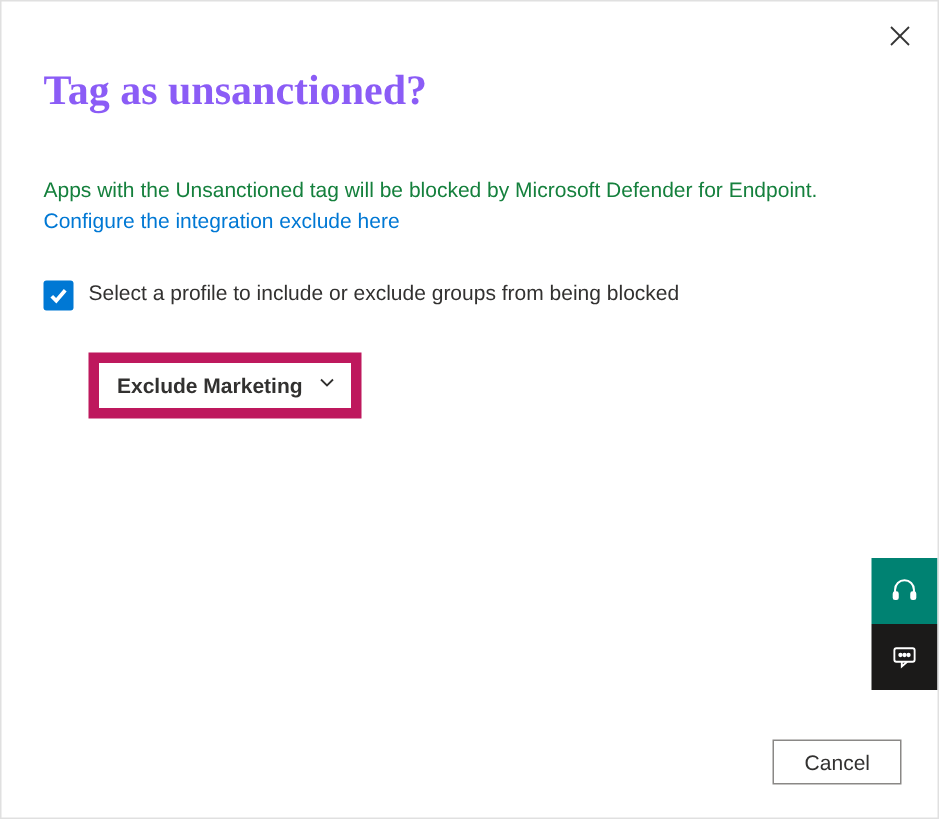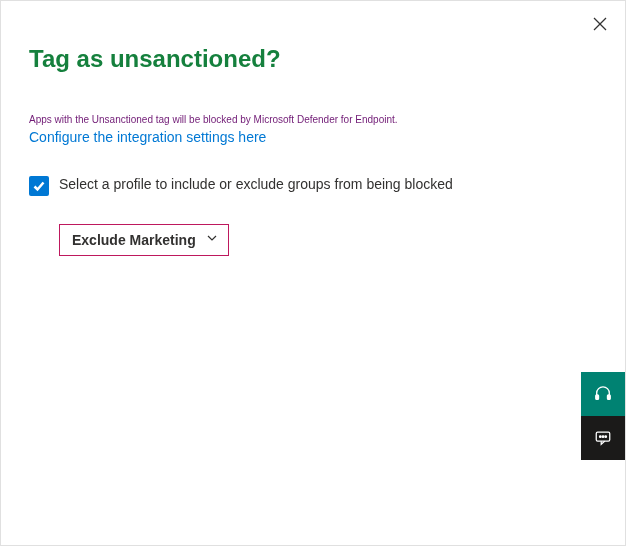--- a/index.html
+++ b/index.html
@@ -28,29 +28,30 @@
       border: none;
       cursor: pointer;
       padding: 4px;
       color: #333;
     }
     .close-btn svg {
       width: 14px;
       height: 14px;
     }
     .dialog-title {
-      font-size: 24px;
+      font-size: 28px;
       font-weight: 600;
-      color: #15803d;
+      color: #8b5cf6;
       margin-top: 20px;
       margin-bottom: 40px;
+      font-family: Liberation Serif, serif;
     }
     .description {
-      font-size: 10px;
-      color: #701a75;
+      font-size: 14px;
+      color: #15803d;
       line-height: 1.4;
     }
     .link {
       color: #0078d4;
       font-size: 14px;
       text-decoration: none;
       display: inline-block;
       margin-top: 2px;
       cursor: pointer;
     }
@@ -83,21 +84,21 @@
       color: #323130;
     }
     .dropdown-wrapper {
       margin-top: 28px;
       margin-left: 30px;
     }
     .dropdown {
       display: inline-flex;
       gap: 10px;
       padding: 7px 10px 7px 12px;
-      border: 1px solid #be185d;
+      border: 7px solid #be185d;
       background: #ffffff;
       cursor: pointer;
       font-size: 14px;
       font-weight: 600;
       color: #323130;
     }
     .dropdown svg {
       width: 12px;
       height: 12px;
     }
@@ -161,21 +162,21 @@
   <button class="close-btn">
     <svg viewBox="0 0 14 14">
       <line x1="1" y1="1" x2="13" y2="13" stroke="currentColor" stroke-width="1.2"></line>
       <line x1="13" y1="1" x2="1" y2="13" stroke="currentColor" stroke-width="1.2"></line>
     </svg>
   </button>
 
   <h1 class="dialog-title">Tag as unsanctioned?</h1>
 
   <p class="description">Apps with the Unsanctioned tag will be blocked by Microsoft Defender for Endpoint.</p>
-  <a class="link">Configure the integration settings here</a>
+  <a class="link">Configure the integration exclude here</a>
 
   <div class="checkbox-row">
     <div class="checkbox">
       <svg viewBox="0 0 14 14">
         <polyline points="2.5,7.5 5.5,10.5 11.5,3.5"></polyline>
       </svg>
     </div>
     <span class="checkbox-label">Select a profile to include or exclude groups from being blocked</span>
   </div>
 
@@ -201,15 +202,16 @@
         <rect x="2.5" y="3.5" width="15" height="10" rx="1.5"></rect>
         <path d="M8 13.5 L8 17 L12 13.5"></path>
         <circle cx="7" cy="8.5" r="0.9" fill="white"></circle>
         <circle cx="10" cy="8.5" r="0.9" fill="white"></circle>
         <circle cx="13" cy="8.5" r="0.9" fill="white"></circle>
       </svg>
     </button>
   </div>
 
   <div class="footer">
+    <button class="btn btn-secondary">Cancel</button>
   </div>
 
 </div>
 
 </body></html>

